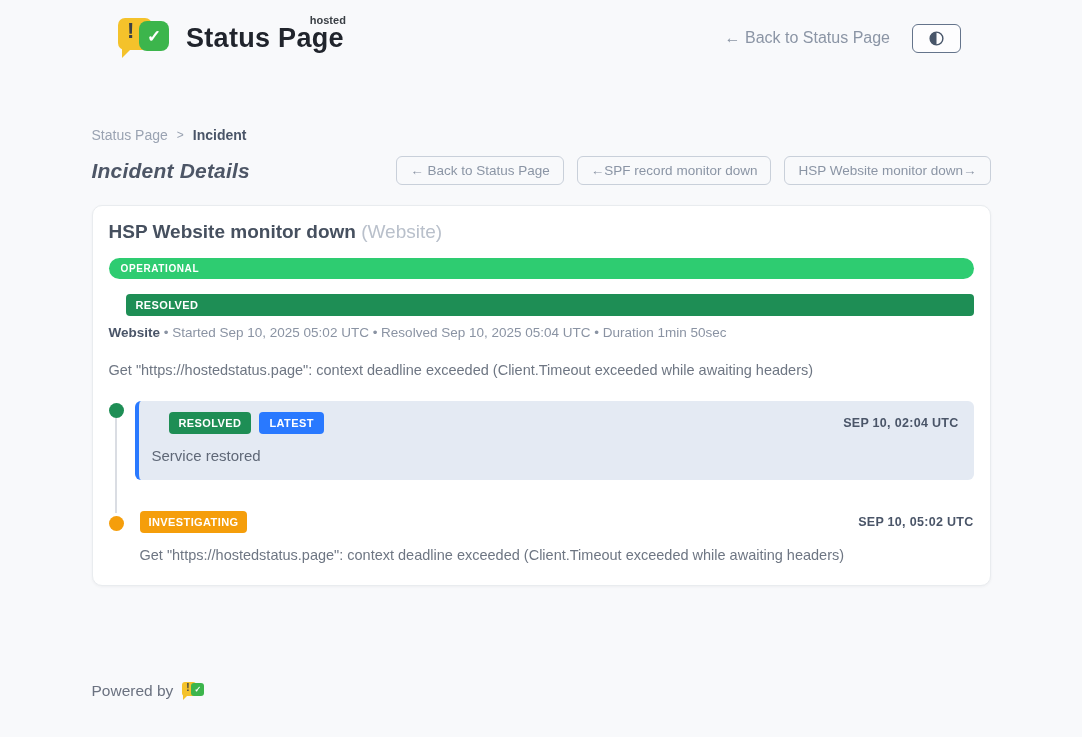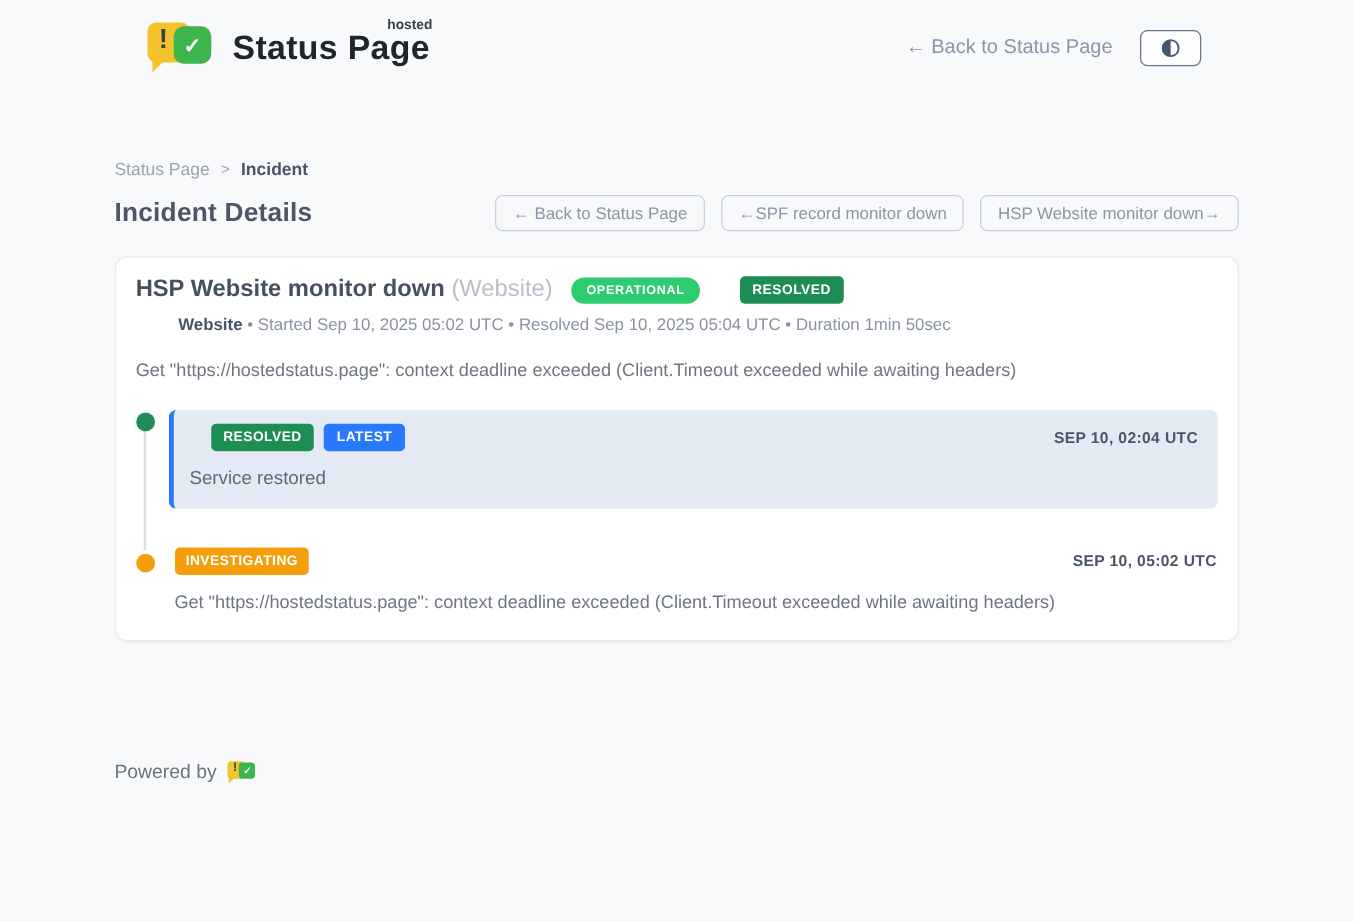--- a/index.html
+++ b/index.html
@@ -27,37 +27,37 @@
   .theme-toggle { background:#fdfdfe; border:1px solid #64748b; border-radius:6px; padding:5px 15px; cursor:pointer; display:flex; align-items:center; }
 
   
   .main { width:899px; margin:65px auto 0; }
   .breadcrumb { display:flex; align-items:center; gap:9px; font-size:14px; }
   .crumb-root { color:#9aa3b2; cursor:pointer; }
   .crumb-sep { color:#9aa3b2; font-size:12px; }
   .crumb-current { color:#4a5568; font-weight:700; }
 
   .title-row { display:flex; align-items:center; justify-content:space-between; margin-top:13px; }
-  .page-title { font-size:21px; font-weight:700; color:#4d5666; letter-spacing:0.2px; }
+  .page-title { font-size:21px; font-weight:700; color:#4d5666; letter-spacing:0.2px;font-style:italic; }
   .nav-buttons { display:flex; gap:13px; }
   .nav-btn { background:transparent; border:1px solid #c9d0da; border-radius:6px; color:#8b95a5; font-size:13.5px; padding:6px 13px; font-family:inherit; cursor:pointer; white-space:nowrap; }
 
   
   .card { margin-top:20px; background:#ffffff; border:1px solid #e9ecef; border-radius:10px; padding:15px 16px 22px; box-shadow:0 1px 3px rgba(30,40,60,0.05); }
-  .card-title-row { display:flex; align-items:center; gap:15px; }
+  .card-title-row { display:flex; gap:15px;flex-direction:column; }
   .incident-title { font-size:19px; font-weight:700; color:#46505f; }
   .incident-scope { font-weight:400; color:#b9c0cb; }
   .badge { display:inline-block; color:#fff; font-weight:700; border-radius:4px; }
   .badge-pill { font-size:10px; letter-spacing:0.6px; padding:5px 12px; border-radius:999px; background:var(--operational-green,#2ecc71); }
   .badge-resolved { font-size:11px; letter-spacing:0.4px; padding:5px 10px; background:var(--resolved-green,#1e8e55);margin-left:17px; }
   .badge-latest { font-size:11px; letter-spacing:0.4px; padding:5px 10px; background:var(--latest-blue,#2979ff); }
   .badge-investigating { font-size:11px; letter-spacing:0.4px; padding:5px 9px; background:var(--investigating-orange,#f59e0b); }
 
   .meta-row { margin-top:9px; font-size:13.5px; color:#8a93a3; }
-  .meta-component { color:#4a5568; font-weight:700;margin-left:34px; }
+  .meta-component { color:#4a5568; font-weight:700; }
   .incident-desc { margin-top:22px; font-size:14.5px; color:#6e7683; }
 
   
   .timeline { position:relative; margin-top:23px; }
   .t-line { position:absolute; left:6.5px; top:16px; width:2px; height:96px; background:#dadde3; }
   .t-entry { display:flex; align-items:flex-start; position:relative; }
   .t-entry + .t-entry { margin-top:27px;justify-content:center; }
   .t-dot { flex:0 0 15px; width:15px; height:15px; border-radius:50%; margin-top:9px; position:relative; z-index:2; }
   .dot-resolved { background:var(--resolved-green,#1e8e55); margin-top:2px; }
   .dot-investigating { background:var(--investigating-orange,#f59e0b); }

